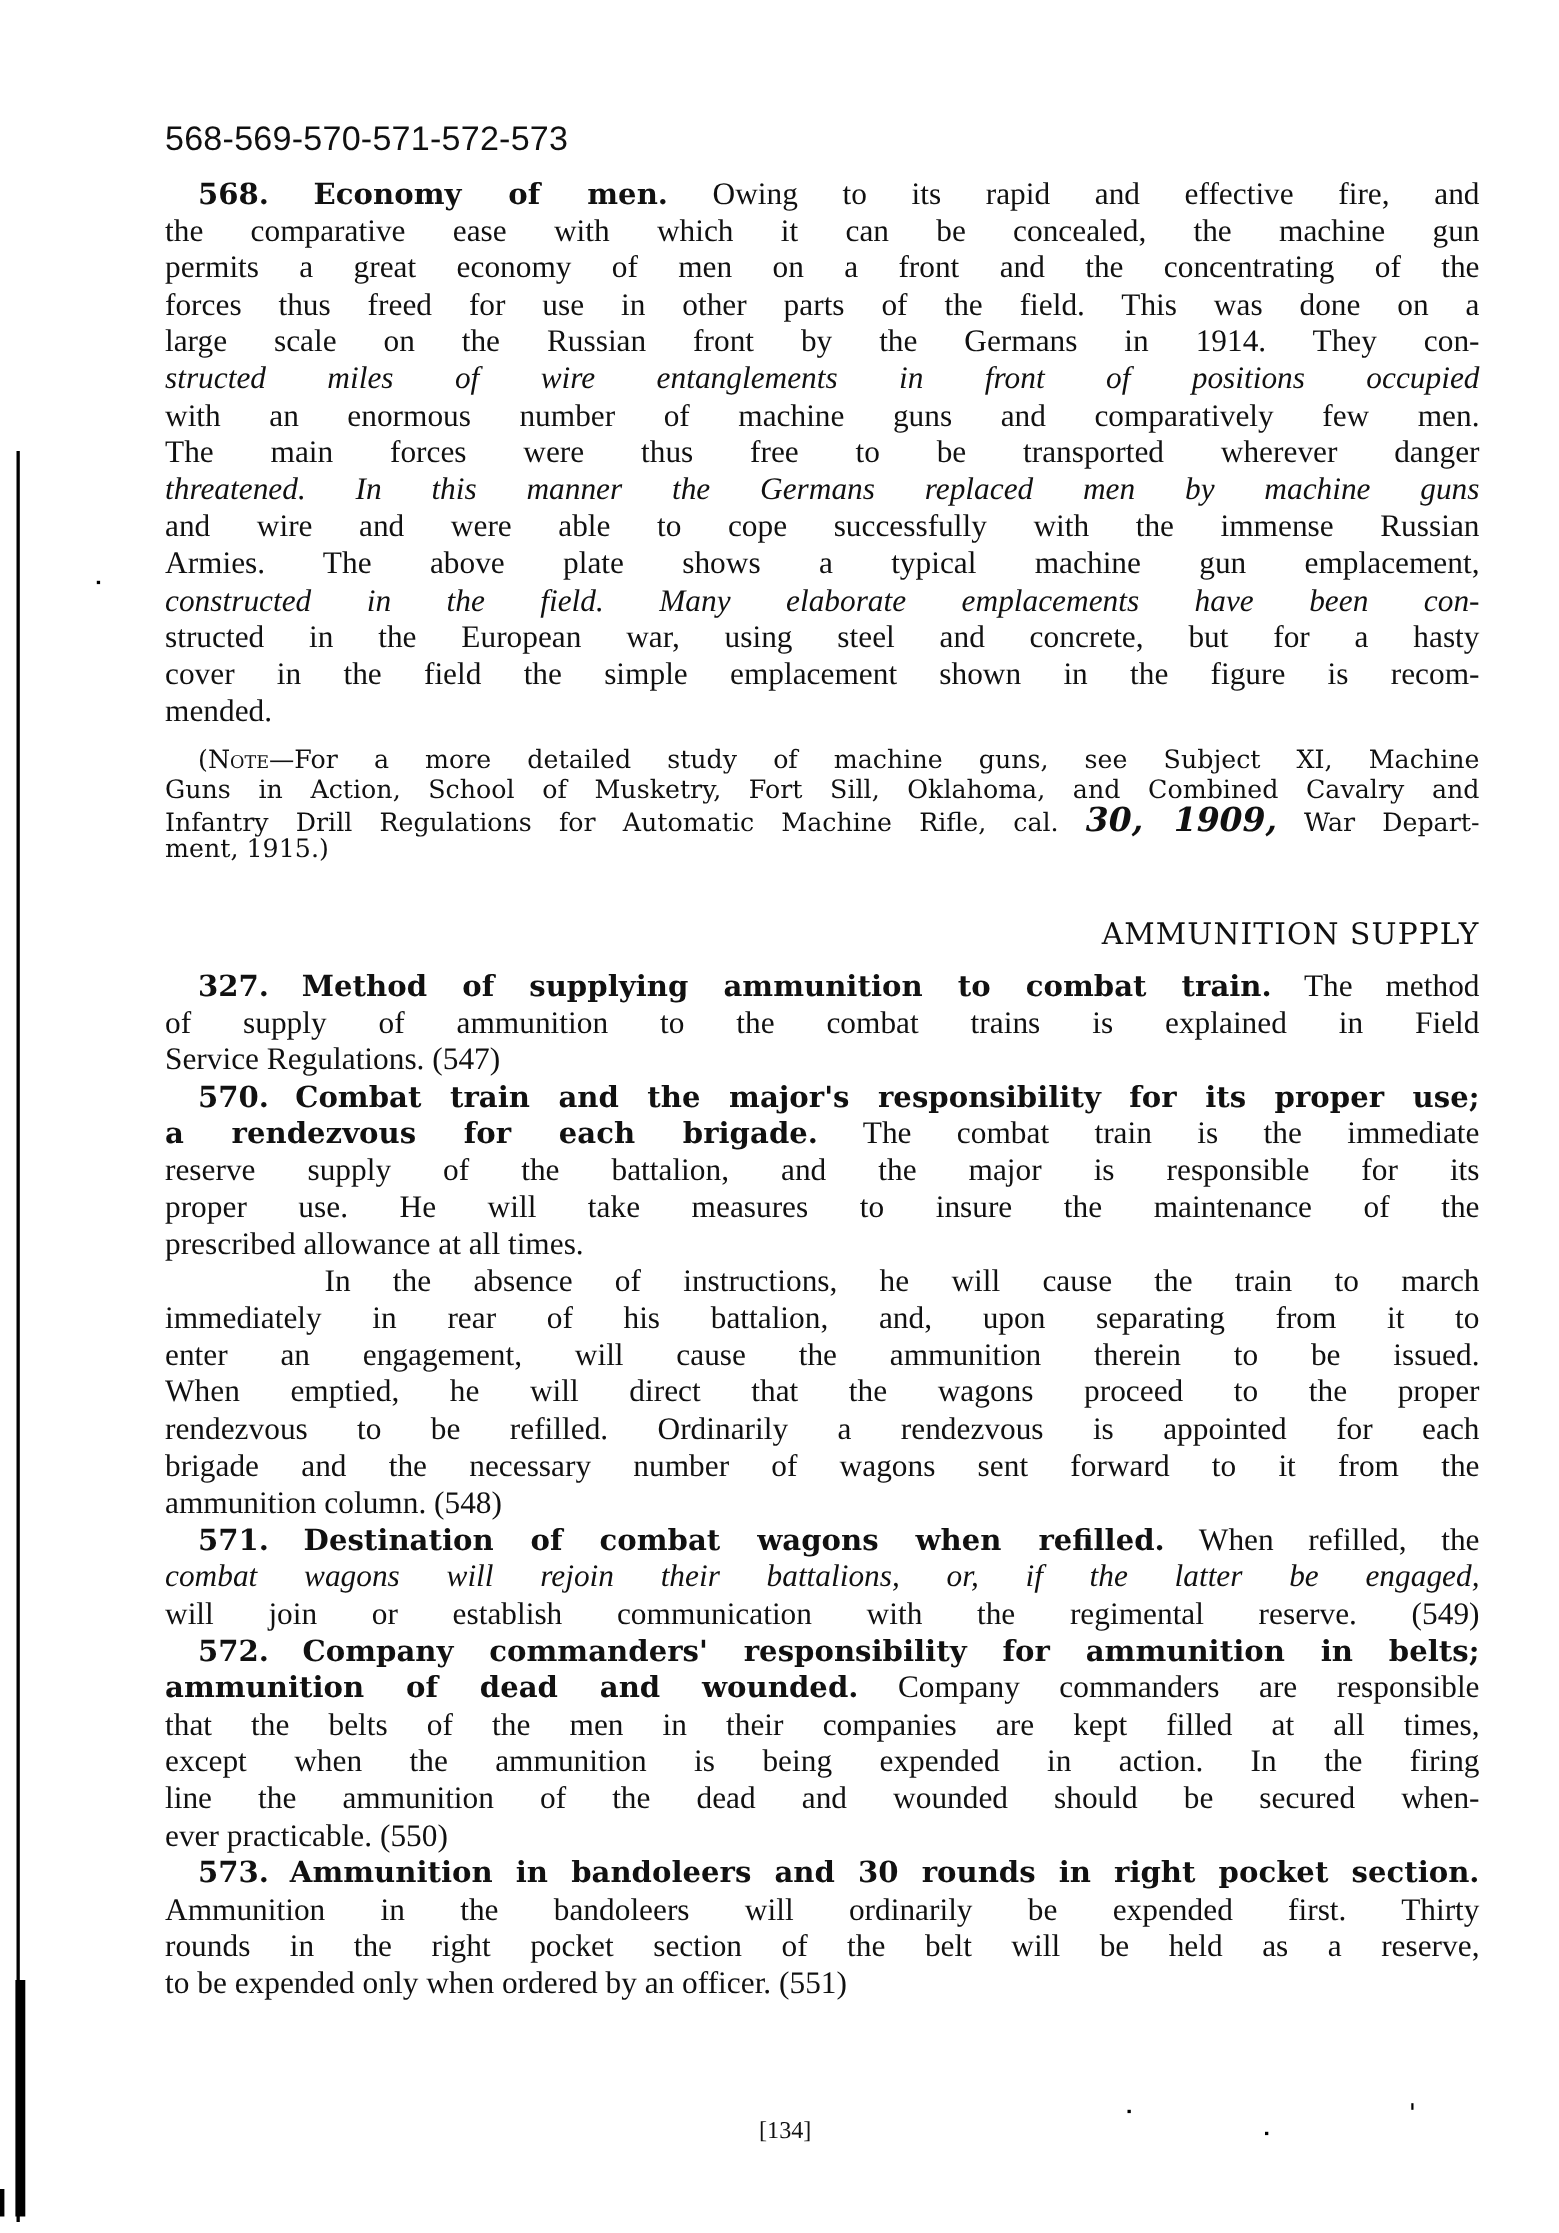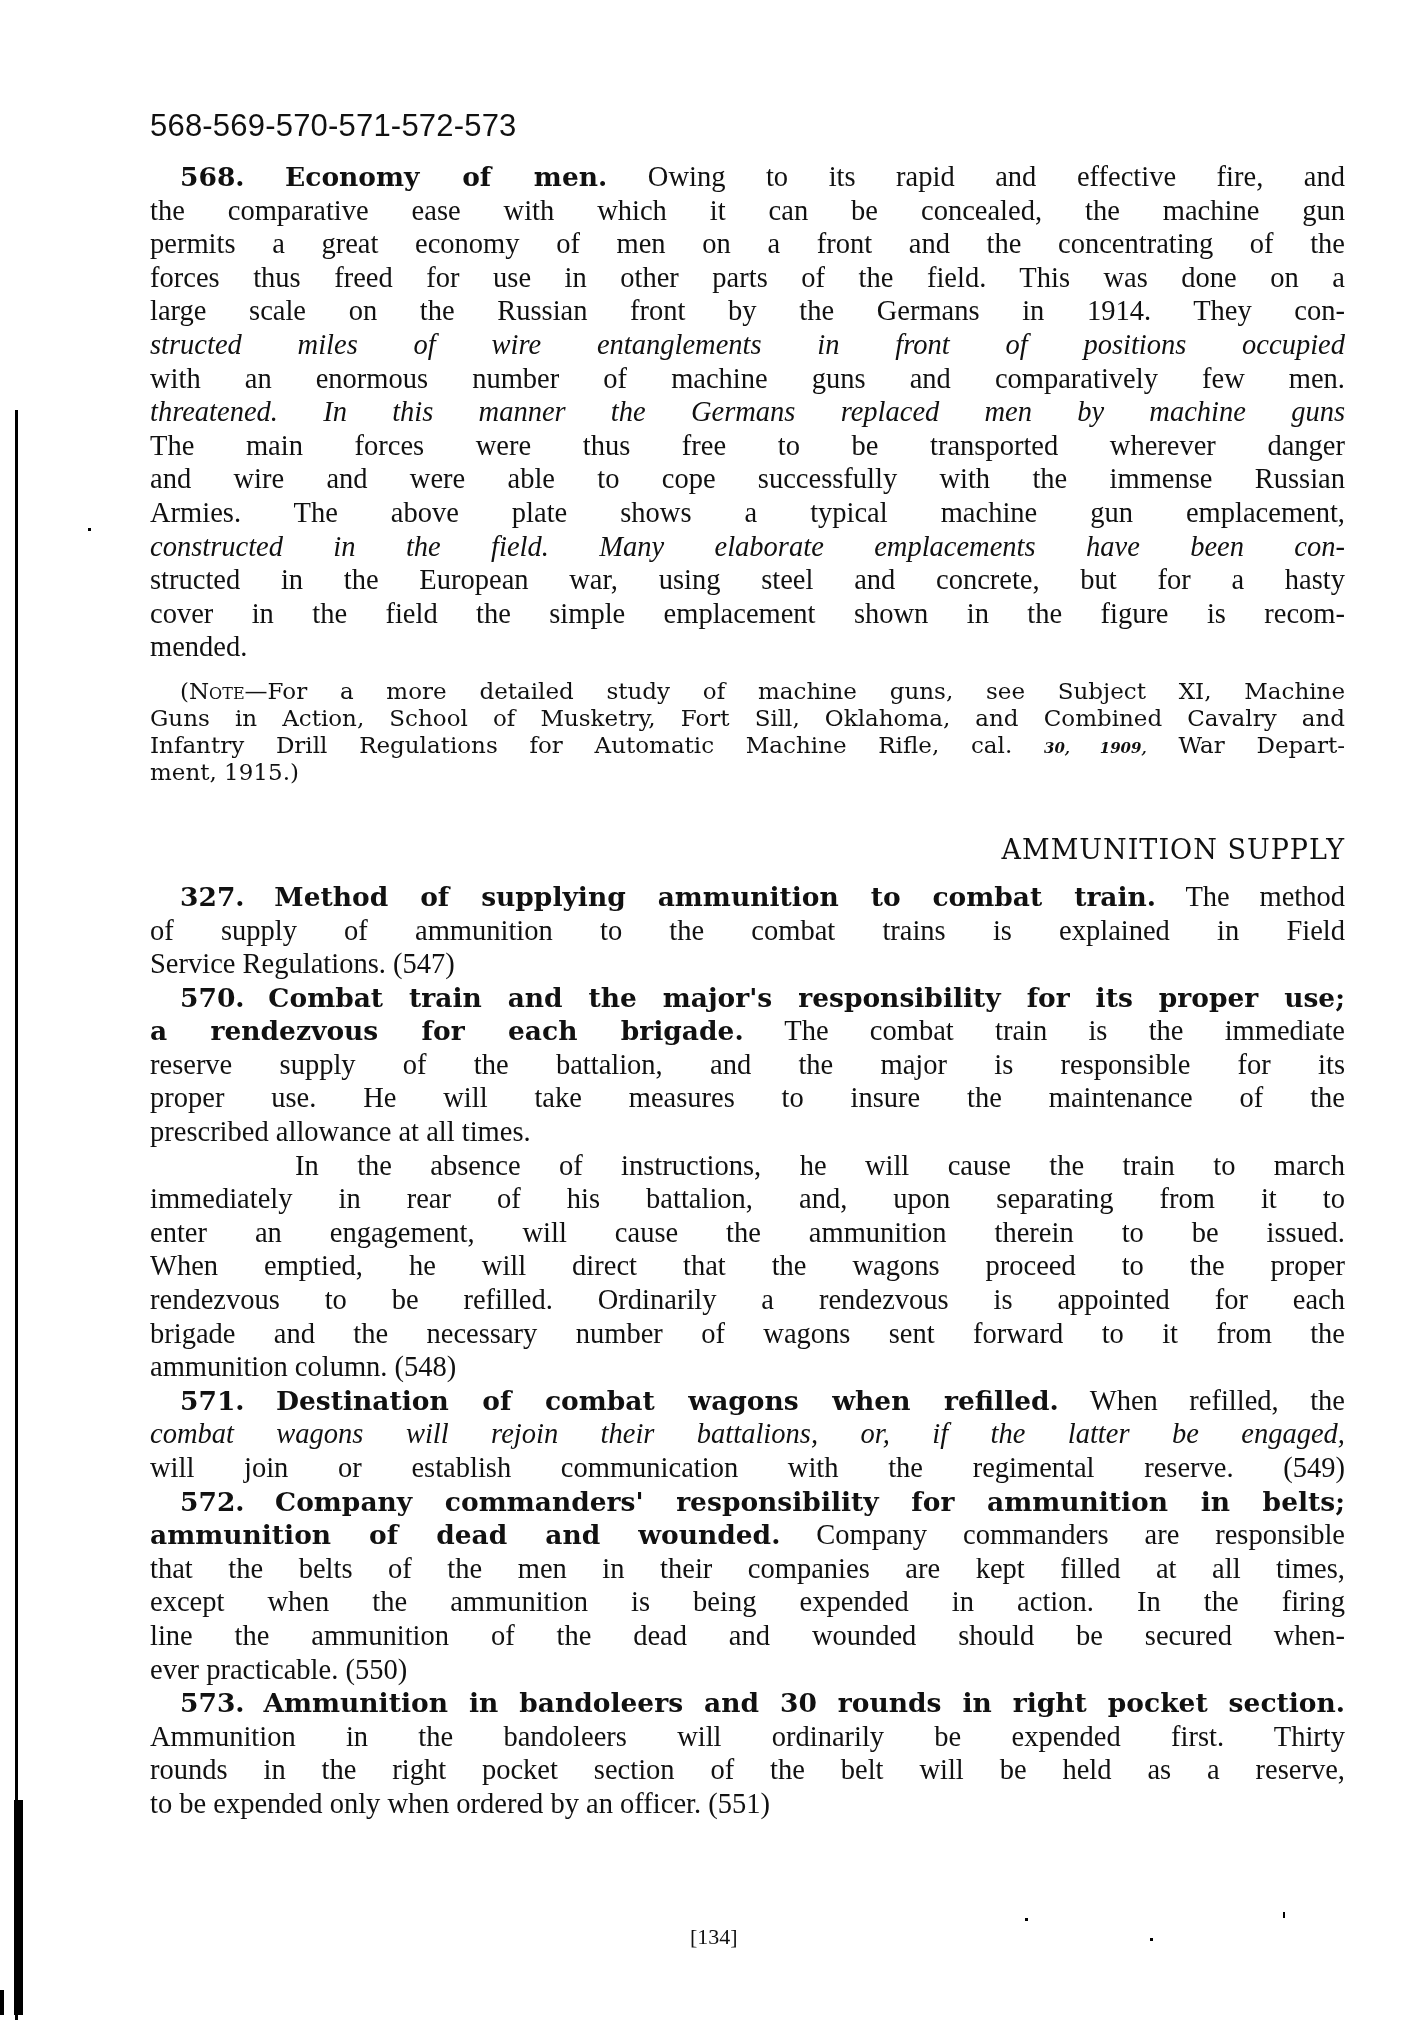--- a/index.html
+++ b/index.html
@@ -129,44 +129,44 @@
       <span class="b">568.</span>
       <span class="b">Economy of men.</span>
       <span>Owing to its rapid and effective fire, and</span>
     </div>
     <div class="line">the comparative ease with which it can be concealed, the machine gun</div>
     <div class="line">permits a great economy of men on a front and the concentrating of the</div>
     <div class="line">forces thus freed for use in other parts of the field.  This was done on a</div>
     <div class="line">large scale on the Russian front by the Germans in 1914.  They con-</div>
     <div class="line i">structed miles of wire entanglements in front of positions occupied</div>
     <div class="line">with an enormous number of machine guns and comparatively few men.</div>
+    <div class="line">The main forces were thus free to be transported wherever danger</div>
     <div class="line">
       <span class="i">threatened.</span>
       <span class="i">In this manner the Germans replaced men by machine guns</span>
     </div>
-    <div class="line">The main forces were thus free to be transported wherever danger</div>
     <div class="line">and wire and were able to cope successfully with the immense Russian</div>
     <div class="line">Armies.  The above plate shows a typical machine gun emplacement,</div>
     <div class="line">
       <span class="i">constructed in the field.</span>
       <span class="i">Many elaborate emplacements have been con-</span>
     </div>
     <div class="line">structed in the European war, using steel and concrete, but for a hasty</div>
     <div class="line">cover in the field the simple emplacement shown in the figure is recom-</div>
     <div class="line last">mended.</div>
   </div>
 
   <div class="note">
     <div class="line indent">
       <span>(</span><span class="sc">Note</span><span>—For a more detailed study of machine guns, see Subject XI, Machine</span>
     </div>
     <div class="line">Guns in Action, School of Musketry, Fort Sill, Oklahoma, and Combined Cavalry and</div>
     <div class="line">
       <span>Infantry Drill Regulations for Automatic Machine Rifle, cal.</span>
-      <span class="i b" style="font-size:15px;">30, 1909,</span>
+      <span class="i b" style="font-size:30px;">30, 1909,</span>
       <span>War Depart-</span>
     </div>
     <div class="line last">ment, 1915.)</div>
   </div>
 
   <div class="section-heading">AMMUNITION SUPPLY</div>
 
   <div>
     <div class="line indent">
       <span class="b">327.</span>

